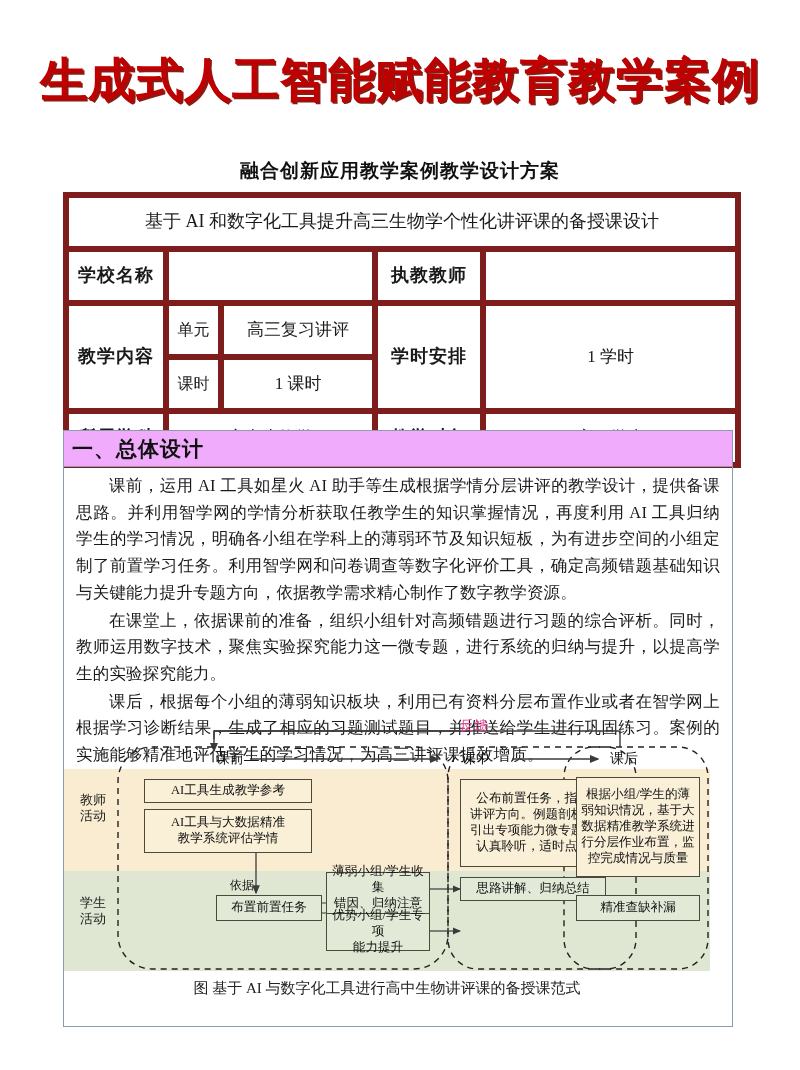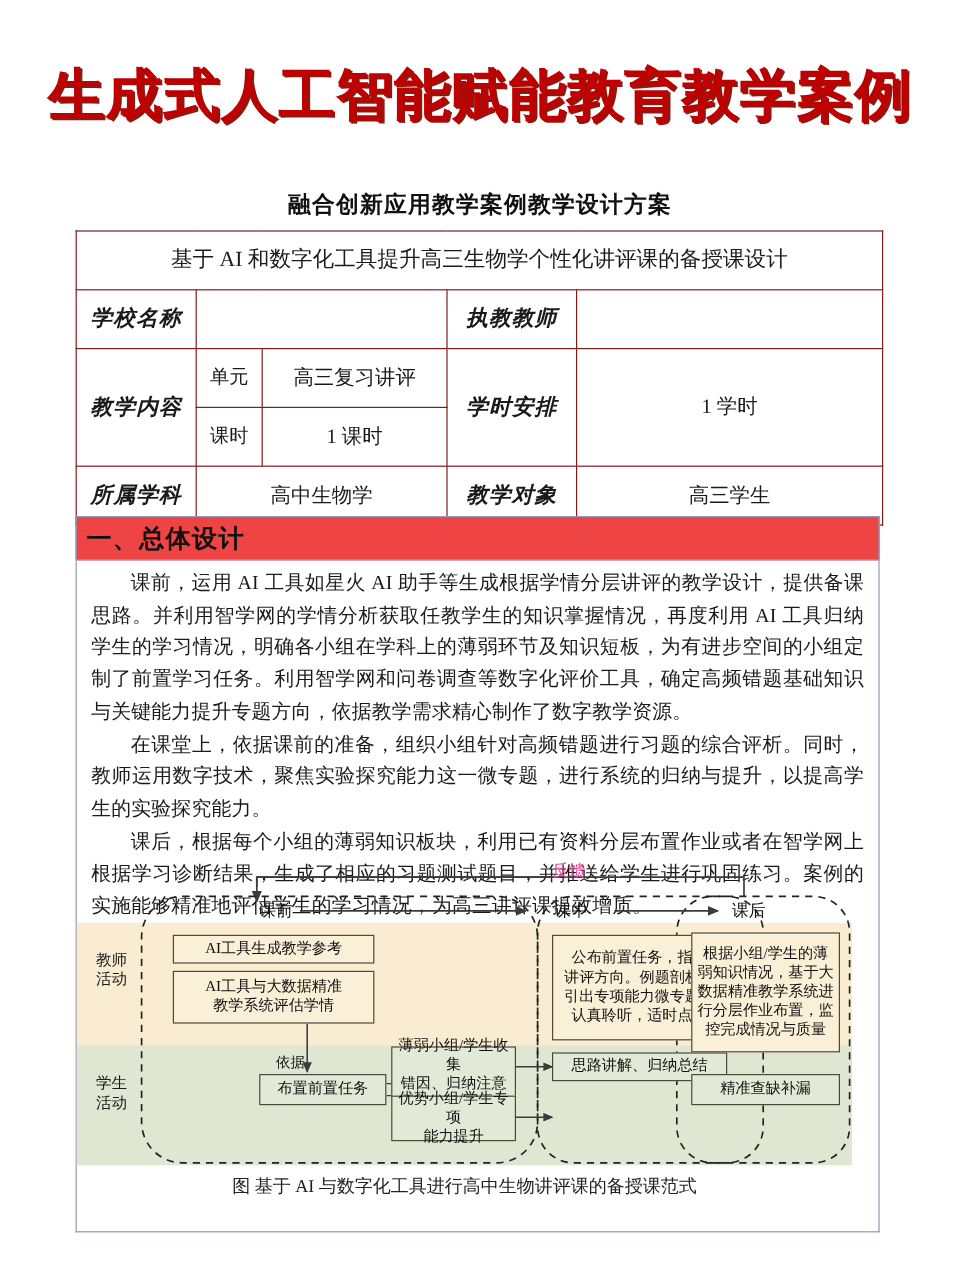--- a/index.html
+++ b/index.html
@@ -39,38 +39,38 @@
     letter-spacing:1px;
   }
 
   
   .doc-table{
     position:absolute;left:63px;top:192px;width:672px;
     border-collapse:collapse;
     table-layout:fixed;
   }
   .doc-table td{
-    border:1px solid #7f1d1d;
+    border:6px solid #7f1d1d;
     font-size:17px;
     text-align:center;
     vertical-align:middle;
     padding:2px 4px;
     line-height:1.3;
   }
-  td.lbl{font-weight:bold;font-size:18px;letter-spacing:1px;font-style:italic;}
+  td.lbl{font-weight:bold;font-size:18px;letter-spacing:1px;}
   td.sublbl{font-size:16px;}
   .row-title td{height:44px;font-size:18px;}
   .row-school td{height:44px;}
   .row-content td{height:44px;}
   .row-subject td{height:44px;}
 
   
   .section-band{
     position:absolute;left:63px;top:430px;width:670px;height:37px;
-    background:#ef4444;
+    background:#f0abfc;
     border:1px solid #8e99b5;
     box-sizing:border-box;
   }
   .section-band span{
     display:block;
     font-family:"DejaVu Sans","Liberation Sans",sans-serif;
     font-weight:bold;
     font-size:21px;
     color:#111;
     padding:4px 0 0 8px;

